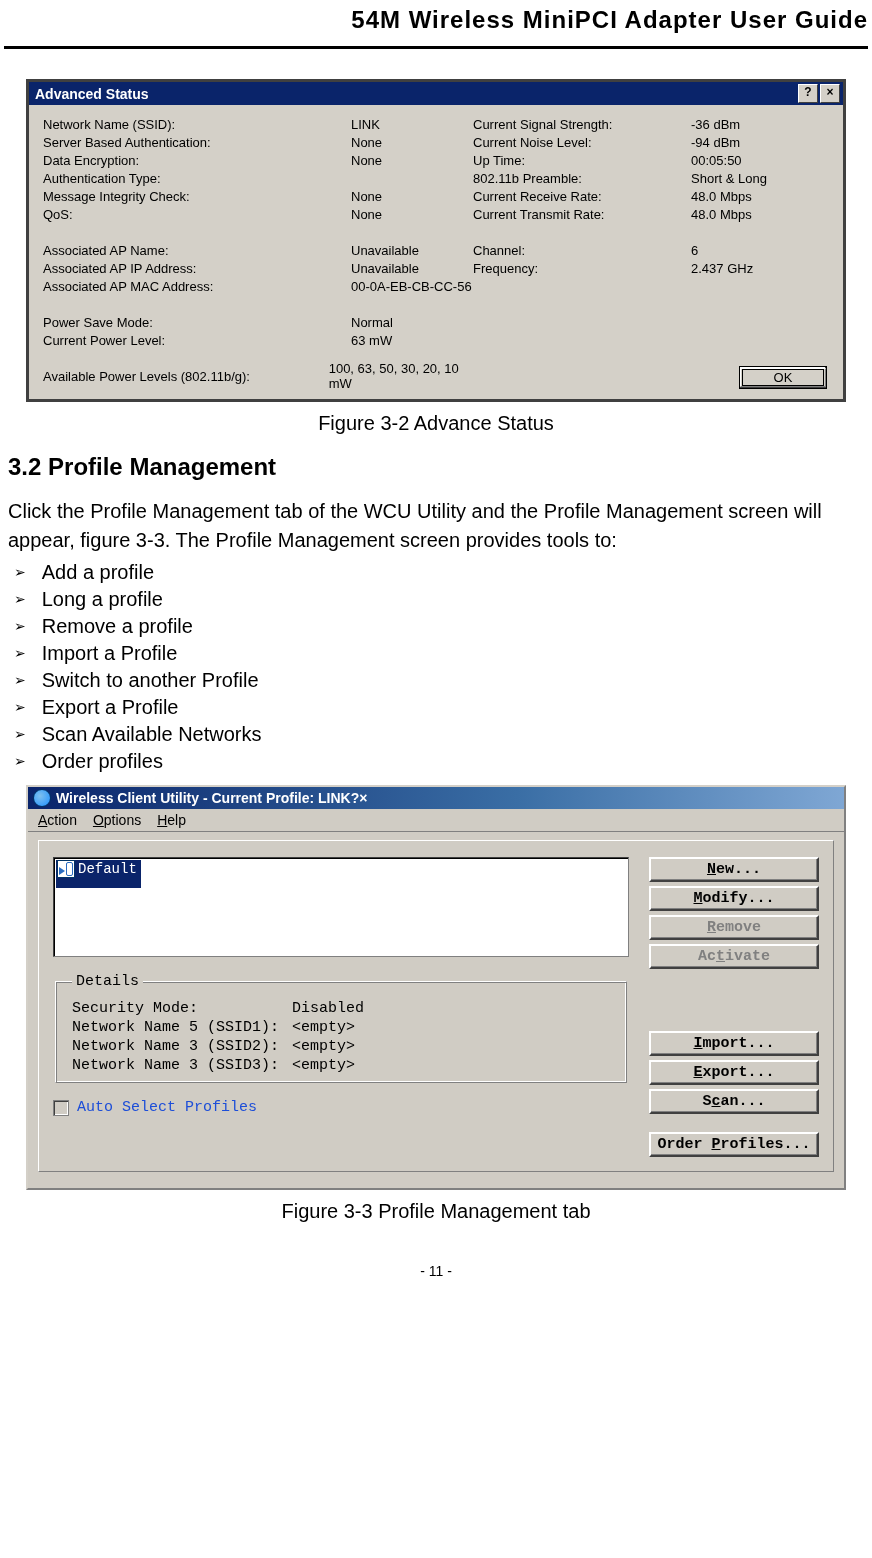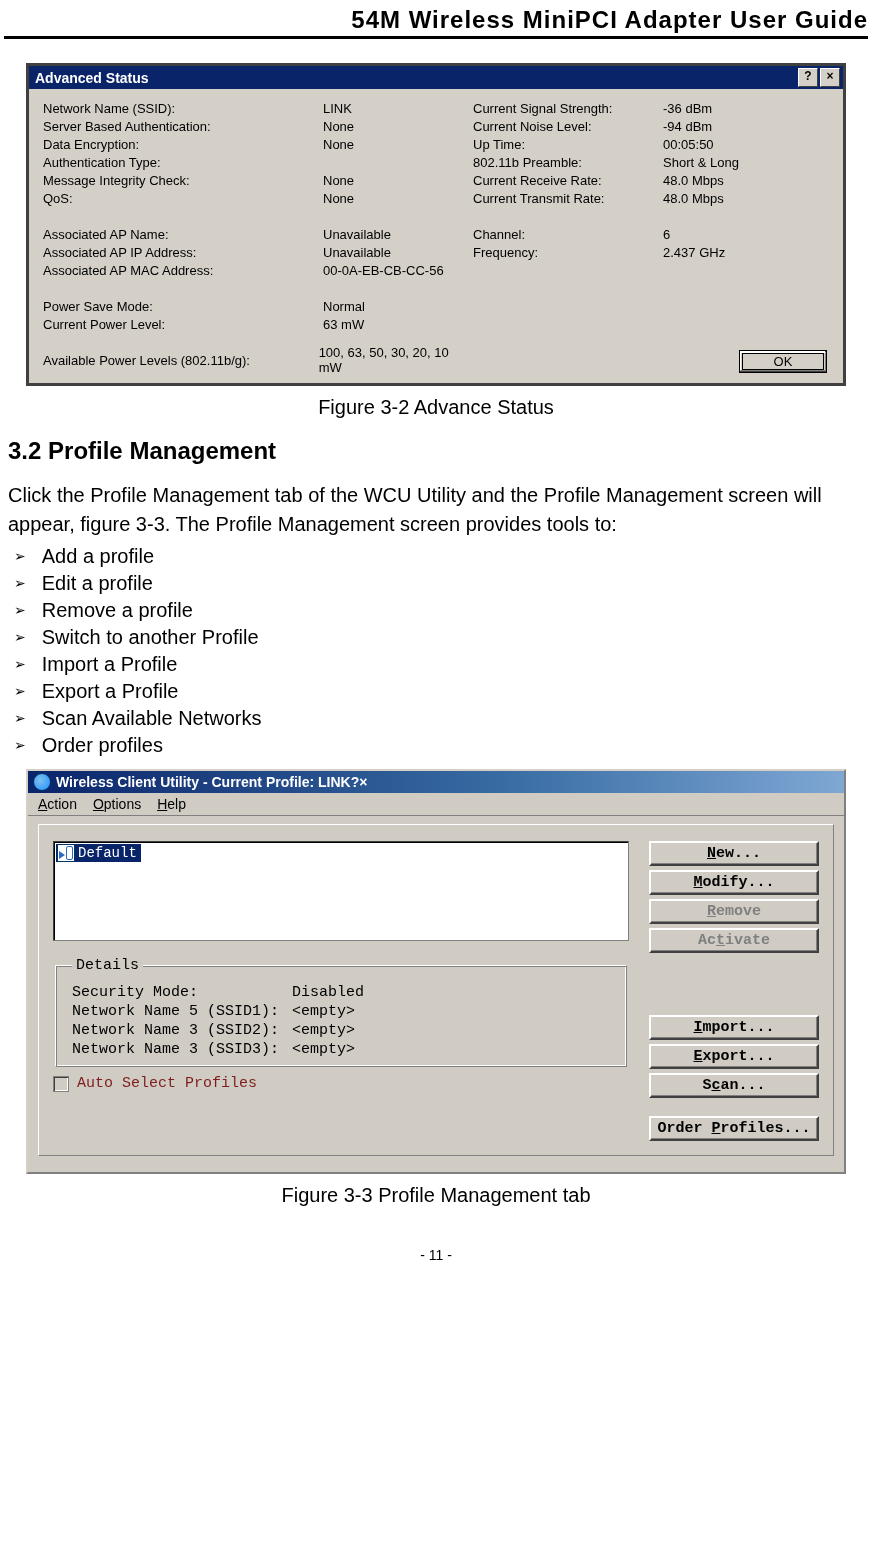--- a/index.html
+++ b/index.html
@@ -14,22 +14,22 @@
     margin: 0 auto;
     box-sizing: border-box;
     padding: 0 4px 60px 4px;
   }
   .doc-title {
     text-align: right;
     font-weight: bold;
     font-size: 24px;
     letter-spacing: 1px;
     border-bottom: 3px solid #000;
-    padding: 6px 0 2px 0;
-    margin-bottom: 24px;
+    padding: 6px 0 12px 0;
+    margin-bottom: 30px;
   }
   
   .dlg {
     border: 3px solid #404040;
     background: #d4d0c8;
     margin: 0 22px 10px 22px;
   }
   .dlg-titlebar {
     display: flex;
     align-items: center;
@@ -61,21 +61,21 @@
     font-family: Tahoma, Arial, sans-serif;
     font-size: 13px;
     color: #000;
     position: relative;
   }
   .status-cols {
     display: flex;
   }
   .status-col.left { width: 430px; }
   .status-col.right { width: 340px; }
-  .status-row { display: flex; height: 18px; align-items: center; }
+  .status-row { display: flex; height: 18px; align-items: center; gap: 28px; }
   .status-row .lab { width: 280px; }
   .status-row.right .lab { width: 190px; }
   .status-row .val { }
   .status-gap { height: 18px; }
   .ok-wrap {
     position: absolute;
     right: 16px;
     bottom: 10px;
   }
   .win-btn {
@@ -219,21 +219,21 @@
     height: 96px;
     padding: 1px;
     font-family: "Courier New", monospace;
     font-size: 14px;
   }
   .plist-item {
     background: #0a246a;
     color: #fff;
     display: inline-flex;
     align-items: center;
-    padding: 0 4px 0 1px;
+    padding: 0 4px 10px 1px;
     margin: 1px;
   }
   .plist-item .picon {
     width: 16px; height: 16px;
     background: #fff;
     border: 1px solid #003366;
     margin-right: 3px;
     position: relative;
   }
   .plist-item .picon::before {
@@ -264,26 +264,26 @@
   fieldset.details legend {
     padding: 0 4px;
     font-family: "Courier New", monospace;
     font-size: 15px;
     color: #000;
     background: #d0ccc4;
   }
   .drow { display: flex; height: 19px; }
   .drow .dlab { width: 220px; }
   .auto-row {
-    margin-top: 8px;
+    margin-top: 16px;
     display: flex;
     align-items: center;
     font-family: "Courier New", monospace;
     font-size: 15px;
-    color: #7f1d1d;
+    color: #1d4ed8;
   }
   .auto-row .cb {
     width: 14px; height: 14px;
     border: 1px solid #808080;
     box-shadow: inset 1px 1px 0 #404040, inset -1px -1px 0 #fff;
     background: #d0ccc4;
     margin-right: 8px;
   }
   .right-area {
     width: 170px;
@@ -429,24 +429,24 @@
 </div>
 
 <div class="caption">Figure 3-2    Advance Status</div>
 
 <div class="section-heading">3.2 Profile Management</div>
 
 <p class="body-text">Click the Profile Management tab of the WCU Utility and the Profile Management screen will appear, figure 3-3. The Profile Management screen provides tools to:</p>
 
 <ul class="bullets">
   <li>Add a profile</li>
-  <li>Edit a profile</li>
+  <li>Long a profile</li>
   <li>Remove a profile</li>
+  <li>Import a Profile</li>
   <li>Switch to another Profile</li>
-  <li>Import a Profile</li>
   <li>Export a Profile</li>
   <li>Scan Available Networks</li>
   <li>Order profiles</li>
 </ul>
 
 <div class="wcu">
   <div class="wcu-titlebar">
     <span class="icon"></span>
     <span>Wireless Client Utility - Current Profile: LINK</span>
     <span class="spacer"></span>

